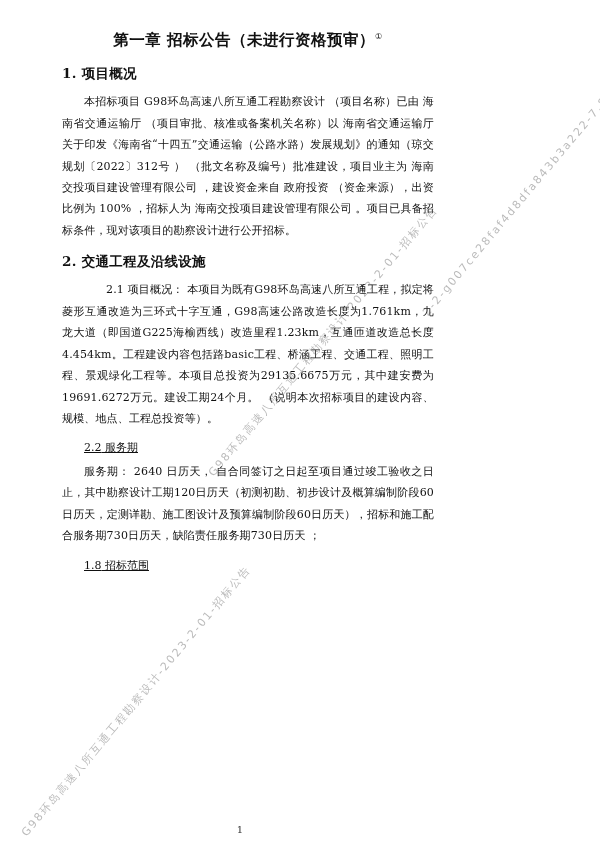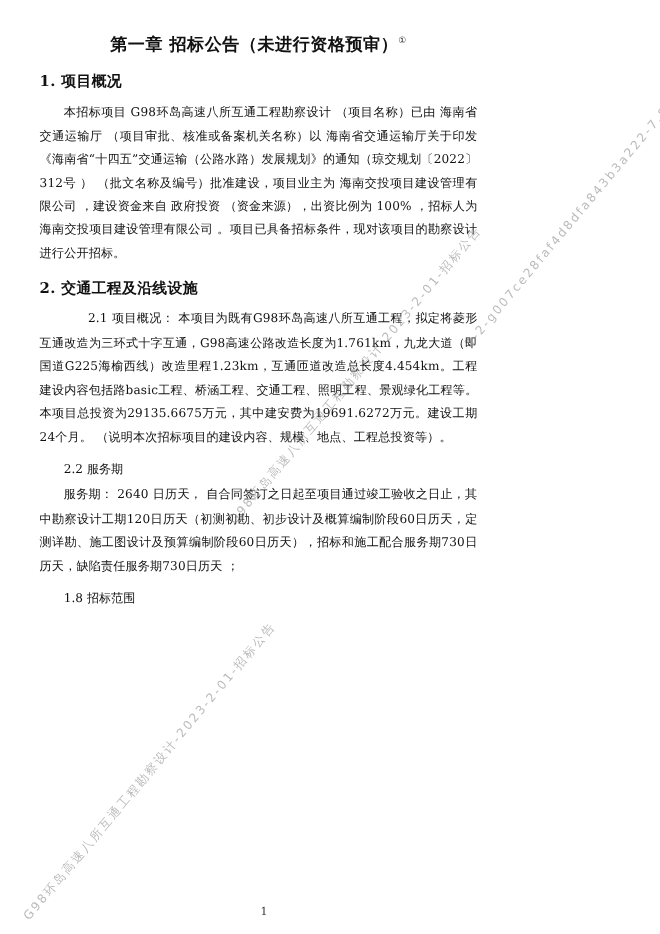--- a/index.html
+++ b/index.html
@@ -13,21 +13,21 @@
     position: relative;
     overflow: hidden;
     font-family: "DejaVu Serif", "Liberation Serif", serif;
     color: #111;
   }
   .page {
     position: relative;
     width: 480px;
     height: 849px;
     box-sizing: border-box;
-    padding: 22px 46px 0 36px;
+    padding: 22px 46px 0 62px;
     background: #fff;
   }
   .chapter-title {
     text-align: center;
     font-size: 15.5px;
     font-weight: bold;
     letter-spacing: 0.5px;
     margin: 6px 0 14px 0;
     line-height: 1.5;
     position: relative;
@@ -63,20 +63,21 @@
     text-justify: inter-ideograph;
     letter-spacing: 0.15px;
   }
   p.indent { text-indent: 22px; }
   p.indent2 { text-indent: 44px; }
   .sub-head {
     font-size: 11px;
     margin: 8px 0 2px 0;
     text-indent: 22px;
     line-height: 1.95;
+    text-decoration: underline;
   }
   .page-num {
     position: absolute;
     bottom: 14px;
     left: 0;
     width: 100%;
     text-align: center;
     font-size: 10px;
     color: #333;
   }

